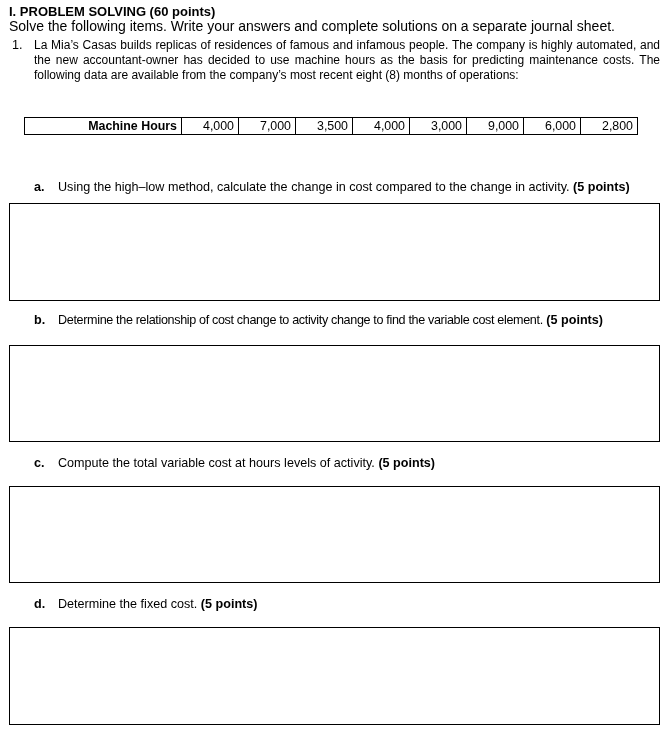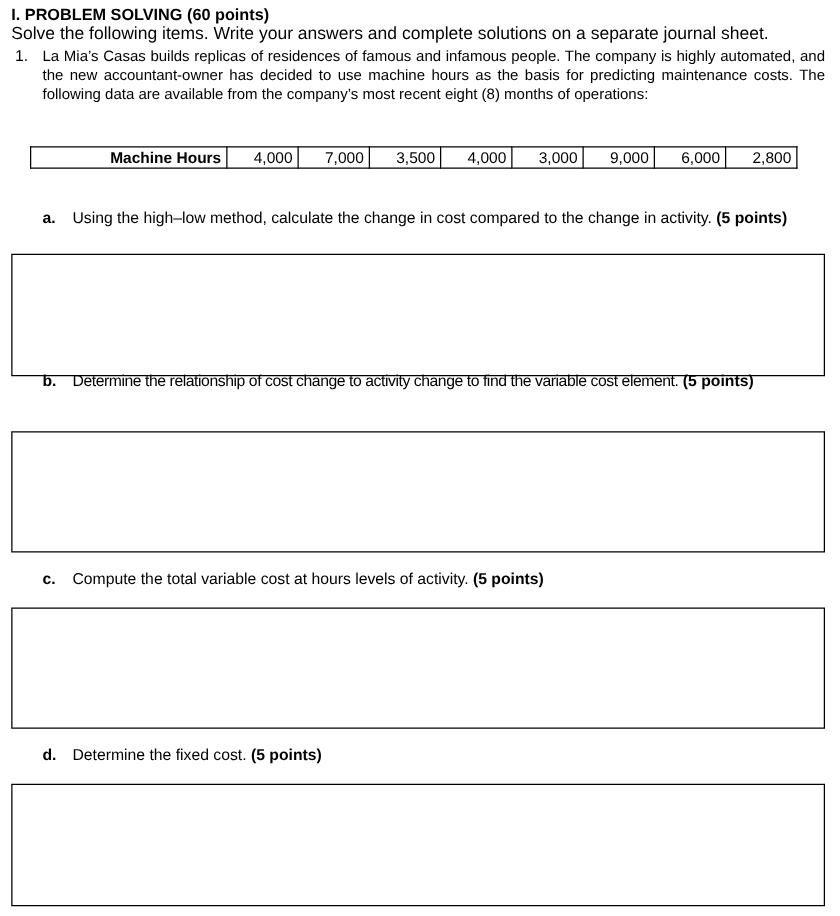--- a/index.html
+++ b/index.html
@@ -41,26 +41,26 @@
     <td class="val">3,500</td>
     <td class="val">4,000</td>
     <td class="val">3,000</td>
     <td class="val">9,000</td>
     <td class="val">6,000</td>
     <td class="val">2,800</td>
   </tr>
 </tbody>
   </table>
 
-<div class="sub a" style="top:167px;">
+<div class="sub a" style="top:180px;">
   <span class="letter">a.</span><span class="txt">Using the high–low method, calculate the change in cost compared to the change in activity.</span> <span class="pts">(5 points)</span>
 </div>
 <div class="answer-box" style="top:203px; height:96px;"></div>
 
-<div class="sub b" style="top:298px;">
+<div class="sub b" style="top:313px;">
   <span class="letter">b.</span><span class="txt">Determine the relationship of cost change to activity change to find the variable cost element.</span> <span class="pts">(5 points)</span>
 </div>
 <div class="answer-box" style="top:345px; height:95px;"></div>
 
 <div class="sub c" style="top:456px;">
   <span class="letter">c.</span><span class="txt">Compute the total variable cost at hours levels of activity.</span> <span class="pts">(5 points)</span>
 </div>
 <div class="answer-box" style="top:486px; height:95px;"></div>
 
 <div class="sub d" style="top:597px;">

